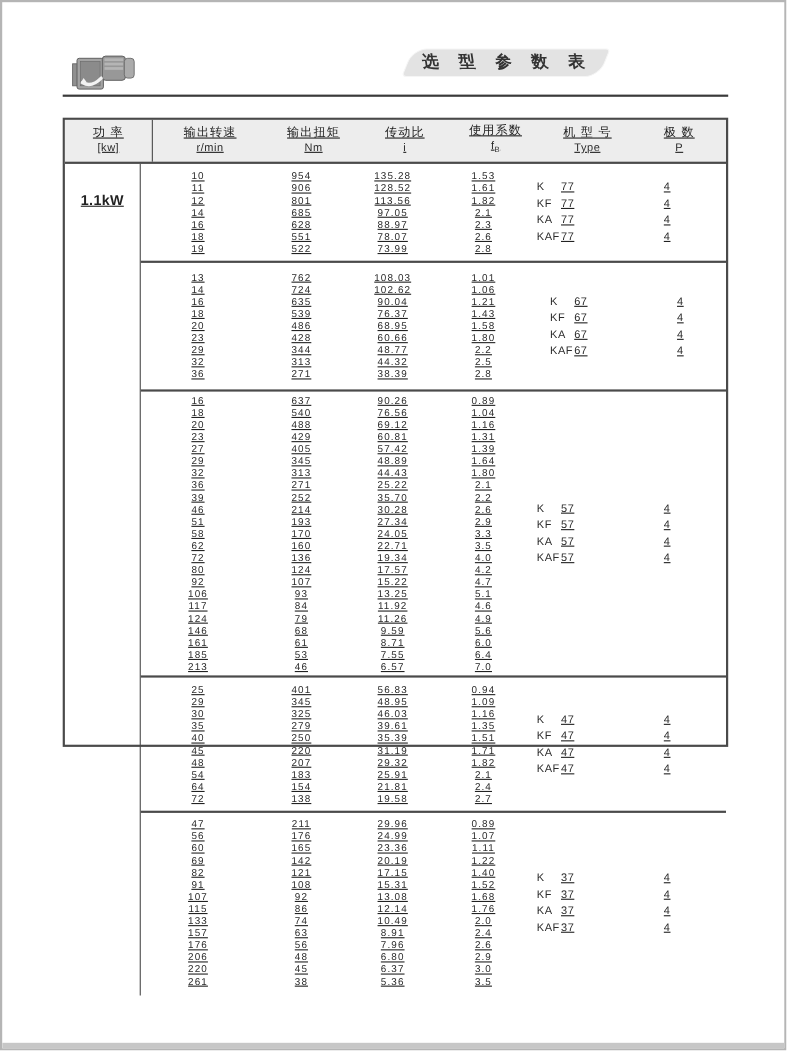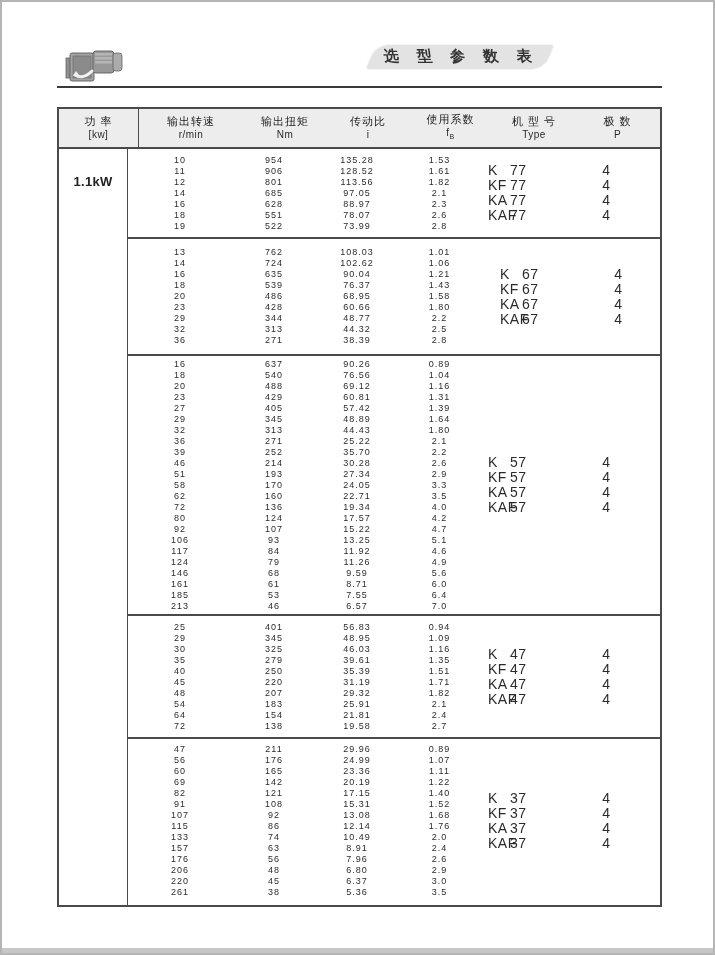--- a/index.html
+++ b/index.html
@@ -13,22 +13,22 @@
   .gear-img{position:absolute;left:63px;top:40px;width:62px;height:44px;}
   .banner{position:absolute;left:368px;top:42px;width:180px;height:26px;
           background:#e3e3e3;border:1px solid #f5f5f5;
           border-radius:13px 4px 13px 4px;transform:skewX(-22deg);}
   .banner-text{position:absolute;left:0;right:0;top:3px;text-align:center;
           transform:skewX(22deg);font-style:italic;font-weight:bold;
           font-size:15px;letter-spacing:7px;color:#333;white-space:nowrap;}
   .rule{position:absolute;left:55px;top:84px;width:605px;height:2px;background:#3a3a3a;}
 
   
-  .table{position:absolute;left:55px;top:105px;width:605px;height:800px;
-         border:2px solid #4a4a4a;}
+  .table{position:absolute;left:55px;top:105px;width:605px;height:572px;
+         border:2px solid #4a4a4a;text-decoration:underline;}
   .thead{display:flex;height:40px;background:#ededed;border-bottom:2px solid #4a4a4a;}
   .th{display:flex;flex-direction:column;justify-content:center;align-items:center;
       font-size:11px;letter-spacing:1px;line-height:14px;color:#1e1e1e;}
   .th .unit{font-size:10px;letter-spacing:0.5px;color:#2a2a2a;}
   .th-power{width:80px;border-right:1px solid #4a4a4a;}
   .th-speed{width:104px;}.th-torque{width:84px;}.th-ratio{width:82px;}
   .th-factor{width:83px;}.th-type{width:84px;}.th-poles{width:83px;}
   sub{font-size:7px;}
 
   .tbody{display:flex;height:756px;}
@@ -40,21 +40,21 @@
   .block:nth-child(1){height:88px;}
   .block:nth-child(2){height:117px;gap:12px;}
   .block:nth-child(3){height:260px;}
   .block:nth-child(4){height:123px;}
   .block:nth-child(5){height:166px;}
   .rows-col{width:353px;display:flex;flex-direction:column;justify-content:center;}
   .drow{display:grid;grid-template-columns:104px 84px 82px 83px;height:11px;
         line-height:11px;font-size:9px;letter-spacing:1px;color:#2b2b2b;}
   .drow span{text-align:center;}
   .types-col{width:167px;display:flex;flex-direction:column;justify-content:center;}
-  .tline{display:flex;height:15px;line-height:15px;font-size:14px;color:#2b2b2b;}
+  .tline{display:flex;height:15px;line-height:15px;font-size:10px;color:#2b2b2b;}
   .tname{width:84px;padding-left:7px;letter-spacing:0.5px;white-space:nowrap;}
   .tprefix{display:inline-block;width:22px;}
   .tpole{width:83px;text-align:center;letter-spacing:0.5px;}
 </style>
 </head>
 <body>
 
 <div class="page">
 
   <svg class="gear-img" viewBox="0 0 62 44" xmlns="http://www.w3.org/2000/svg">

